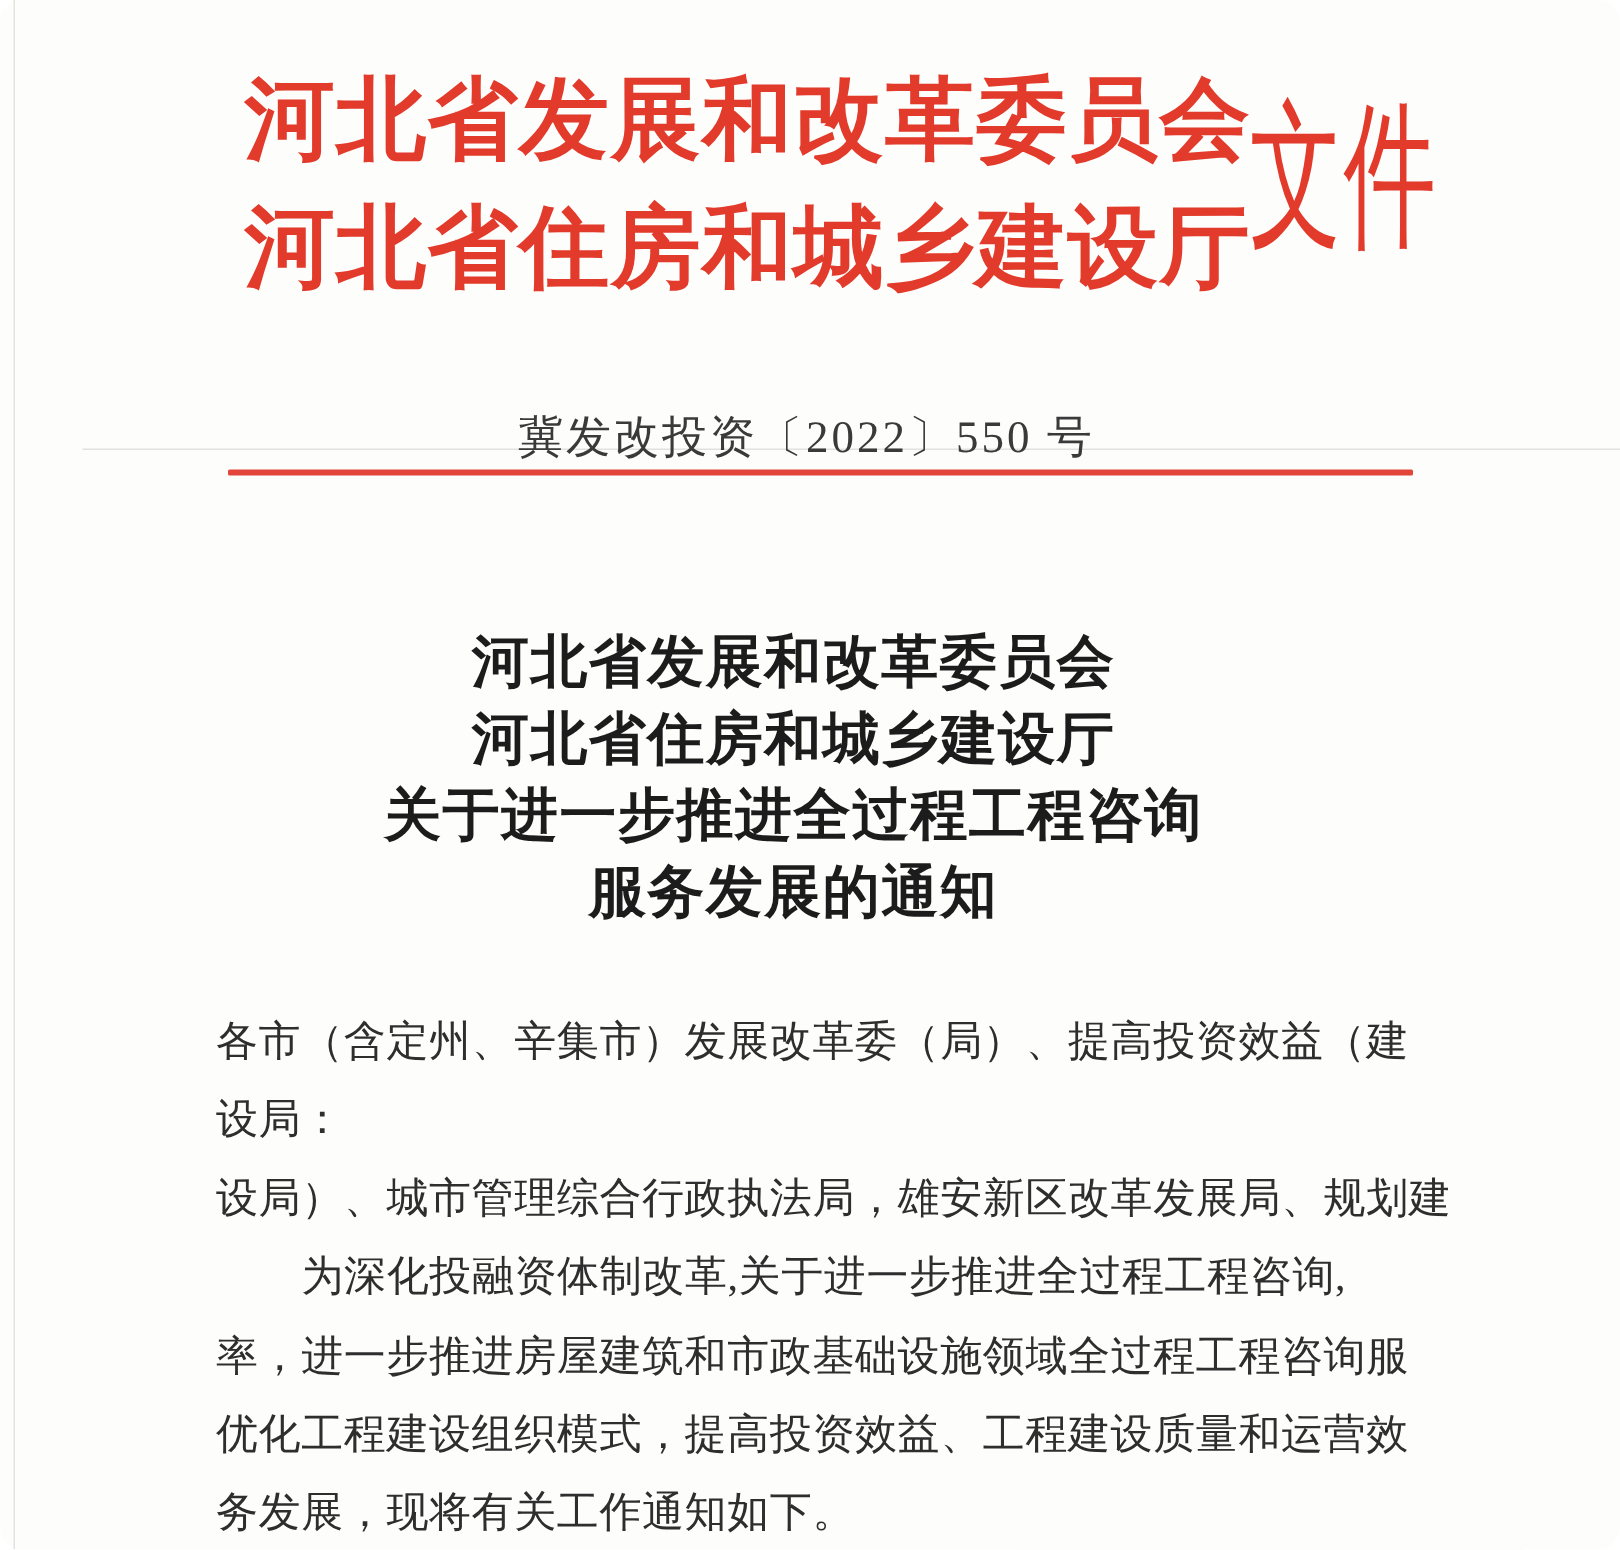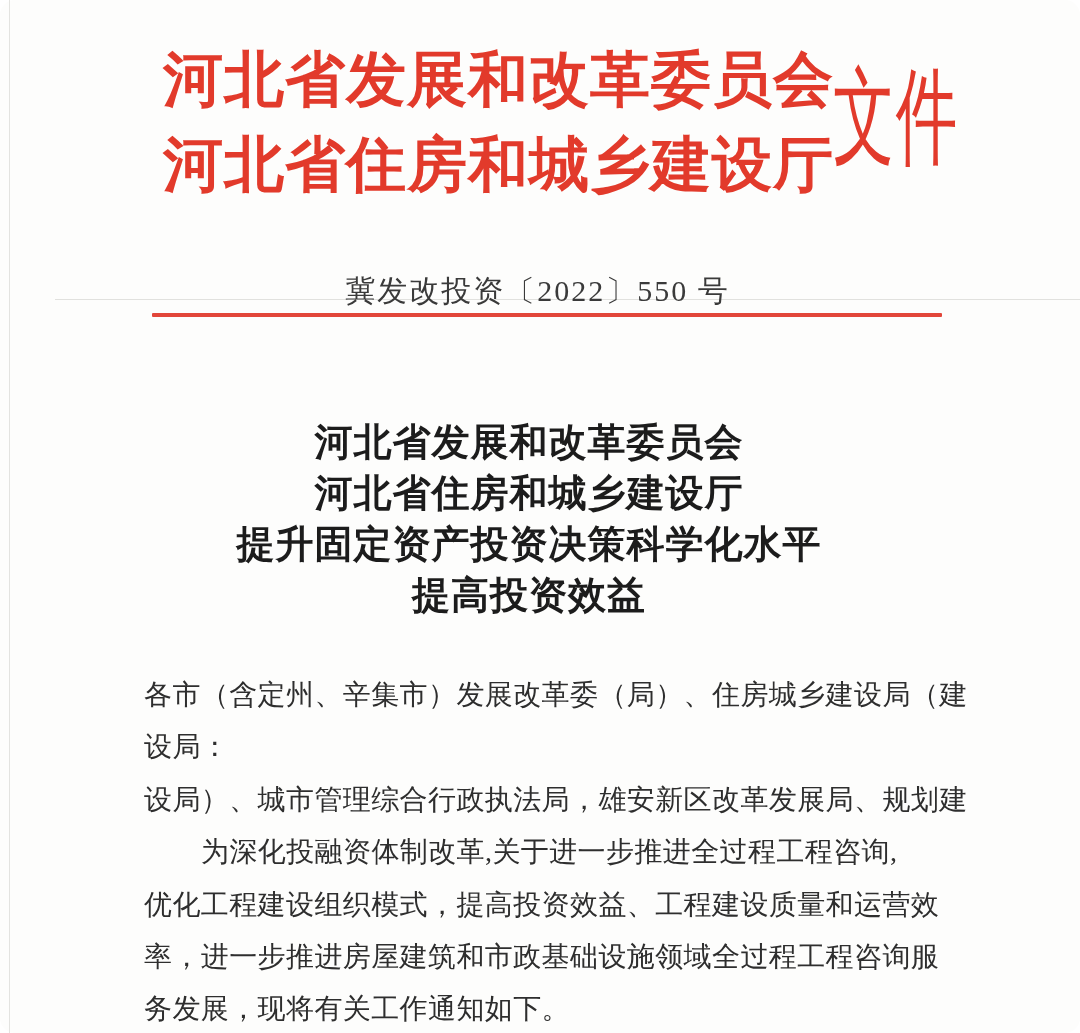--- a/index.html
+++ b/index.html
@@ -78,27 +78,27 @@
 
   <div class="doc-mark">文件</div>
 
   <div class="doc-number">冀发改投资〔2022〕550 号</div>
 
   <div class="red-rule"></div>
 
   <div class="title-block">
     <div class="title-line">河北省发展和改革委员会</div>
     <div class="title-line">河北省住房和城乡建设厅</div>
-    <div class="title-line">提升固定资产投资决策科学化水平</div>
-    <div class="title-line">提高投资效益</div>
+    <div class="title-line">关于进一步推进全过程工程咨询</div>
+    <div class="title-line">服务发展的通知</div>
   </div>
 
   <div class="body-block">
-    <div class="body-line">各市（含定州、辛集市）发展改革委（局）、住房城乡建设局（建</div>
+    <div class="body-line">各市（含定州、辛集市）发展改革委（局）、提高投资效益（建</div>
     <div class="body-line">设局：</div>
     <div class="body-line">设局）、城市管理综合行政执法局，雄安新区改革发展局、规划建</div>
     <div class="body-line indent">为深化投融资体制改革,关于进一步推进全过程工程咨询,</div>
+    <div class="body-line">率，进一步推进房屋建筑和市政基础设施领域全过程工程咨询服</div>
     <div class="body-line">优化工程建设组织模式，提高投资效益、工程建设质量和运营效</div>
-    <div class="body-line">率，进一步推进房屋建筑和市政基础设施领域全过程工程咨询服</div>
     <div class="body-line">务发展，现将有关工作通知如下。</div>
   </div>
 
 </div>
 
 </body></html>

